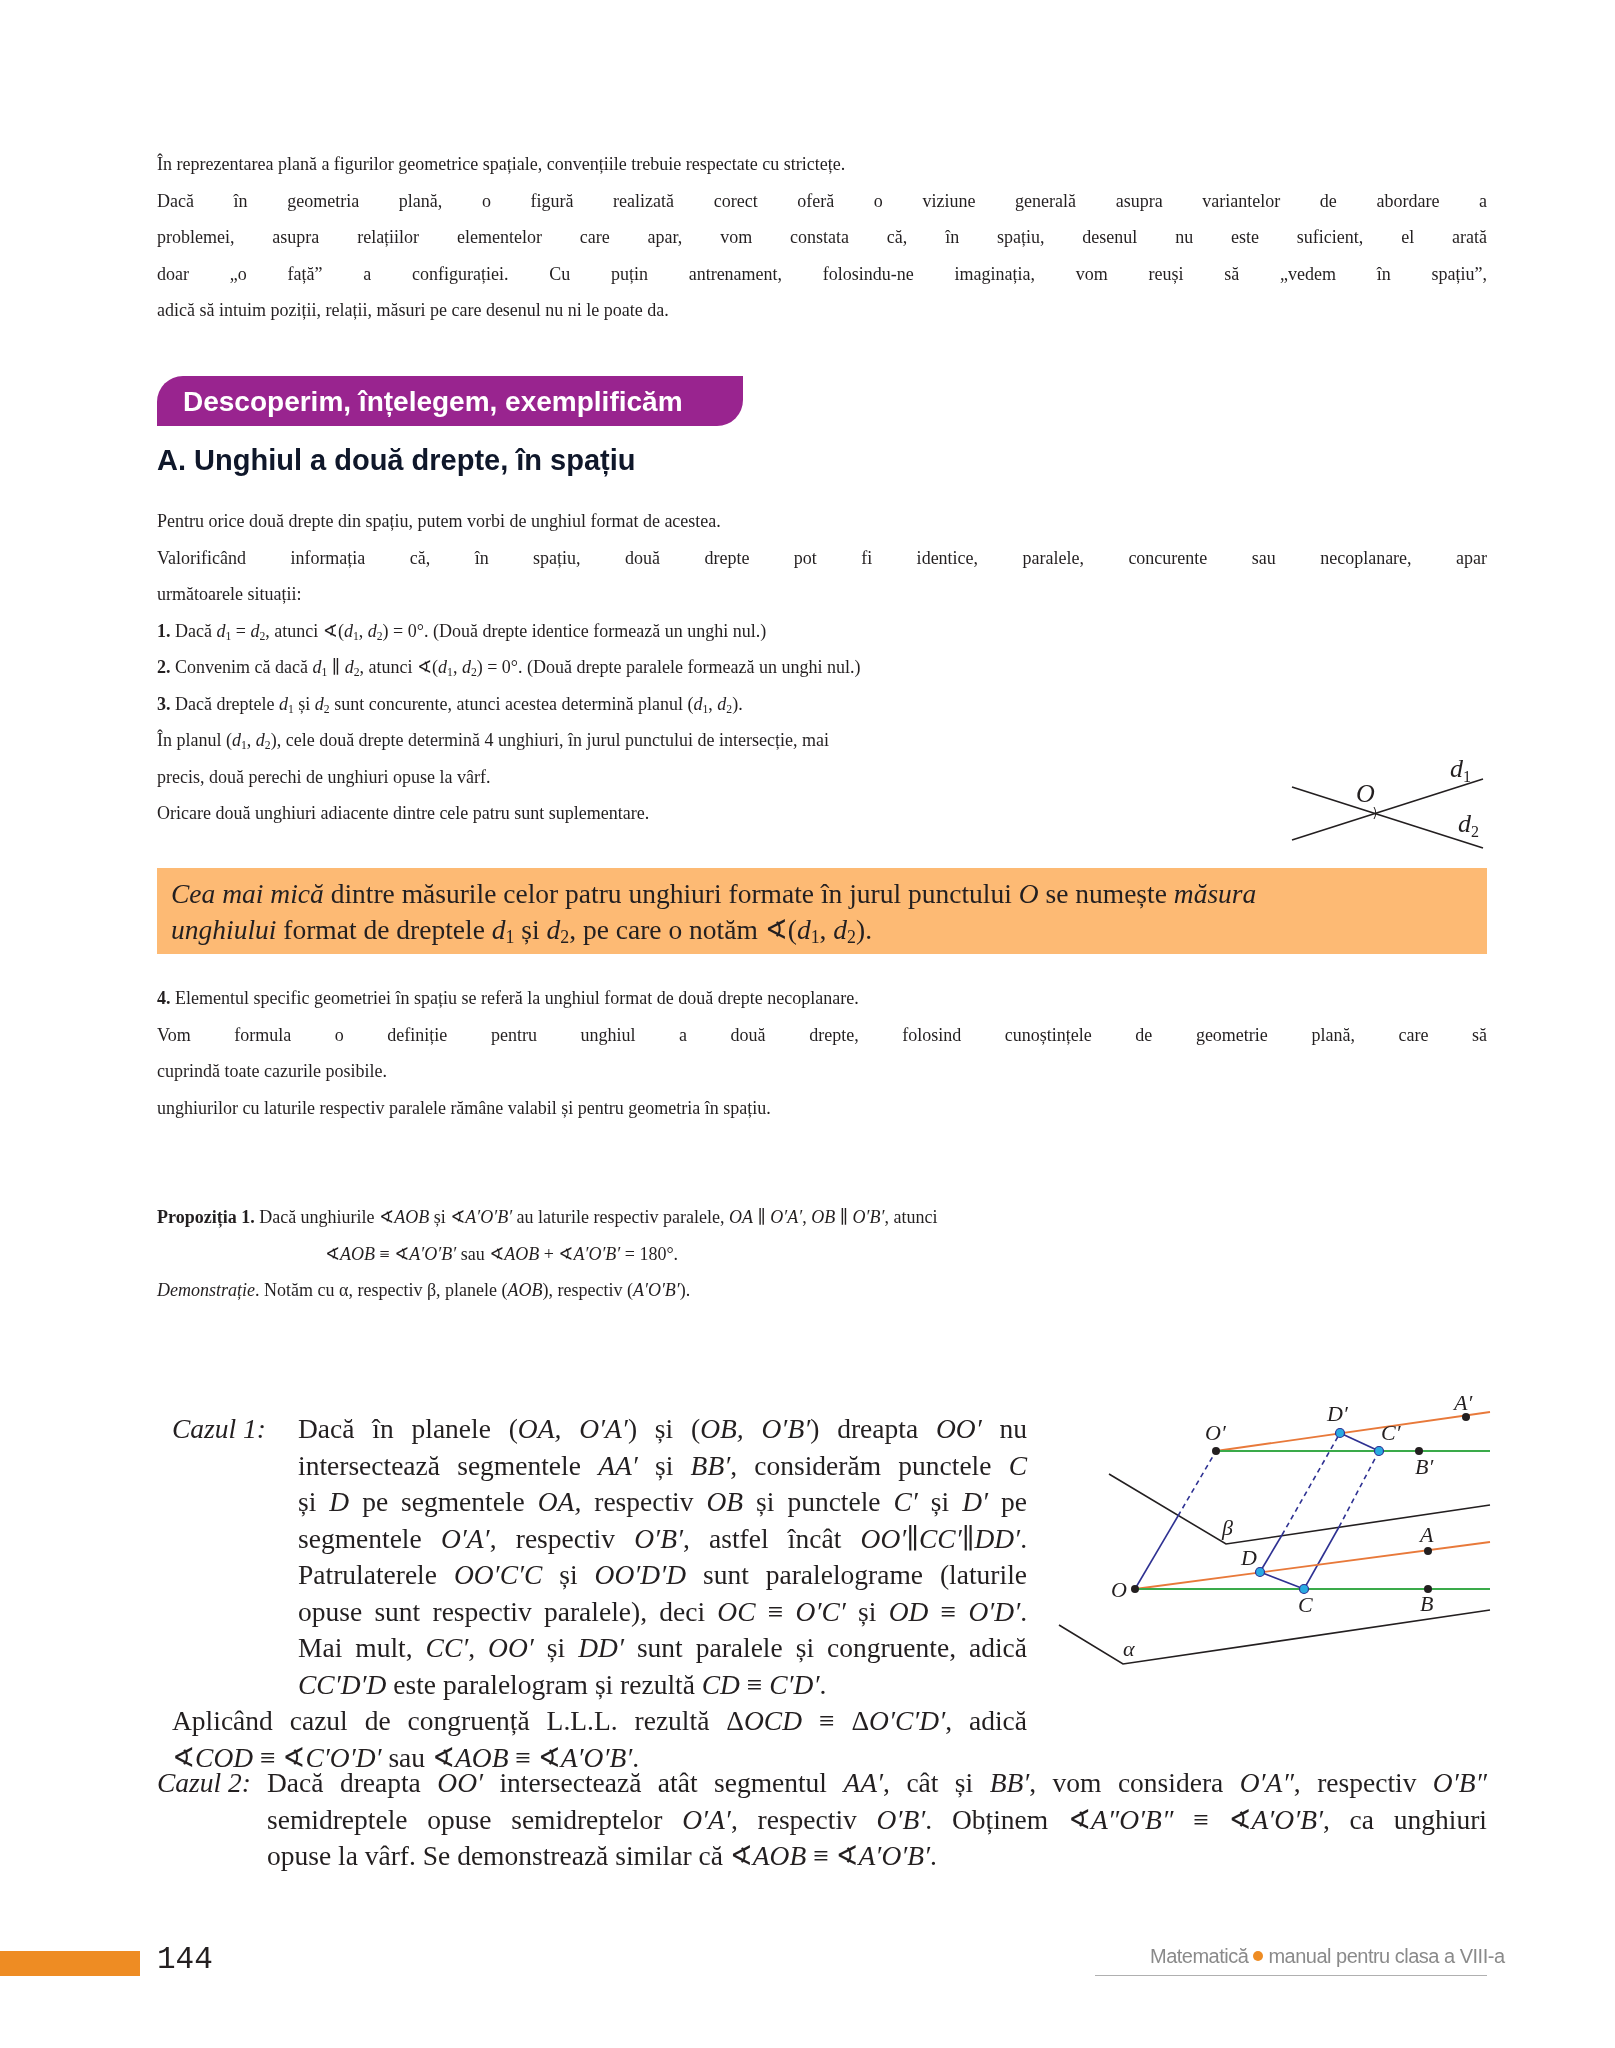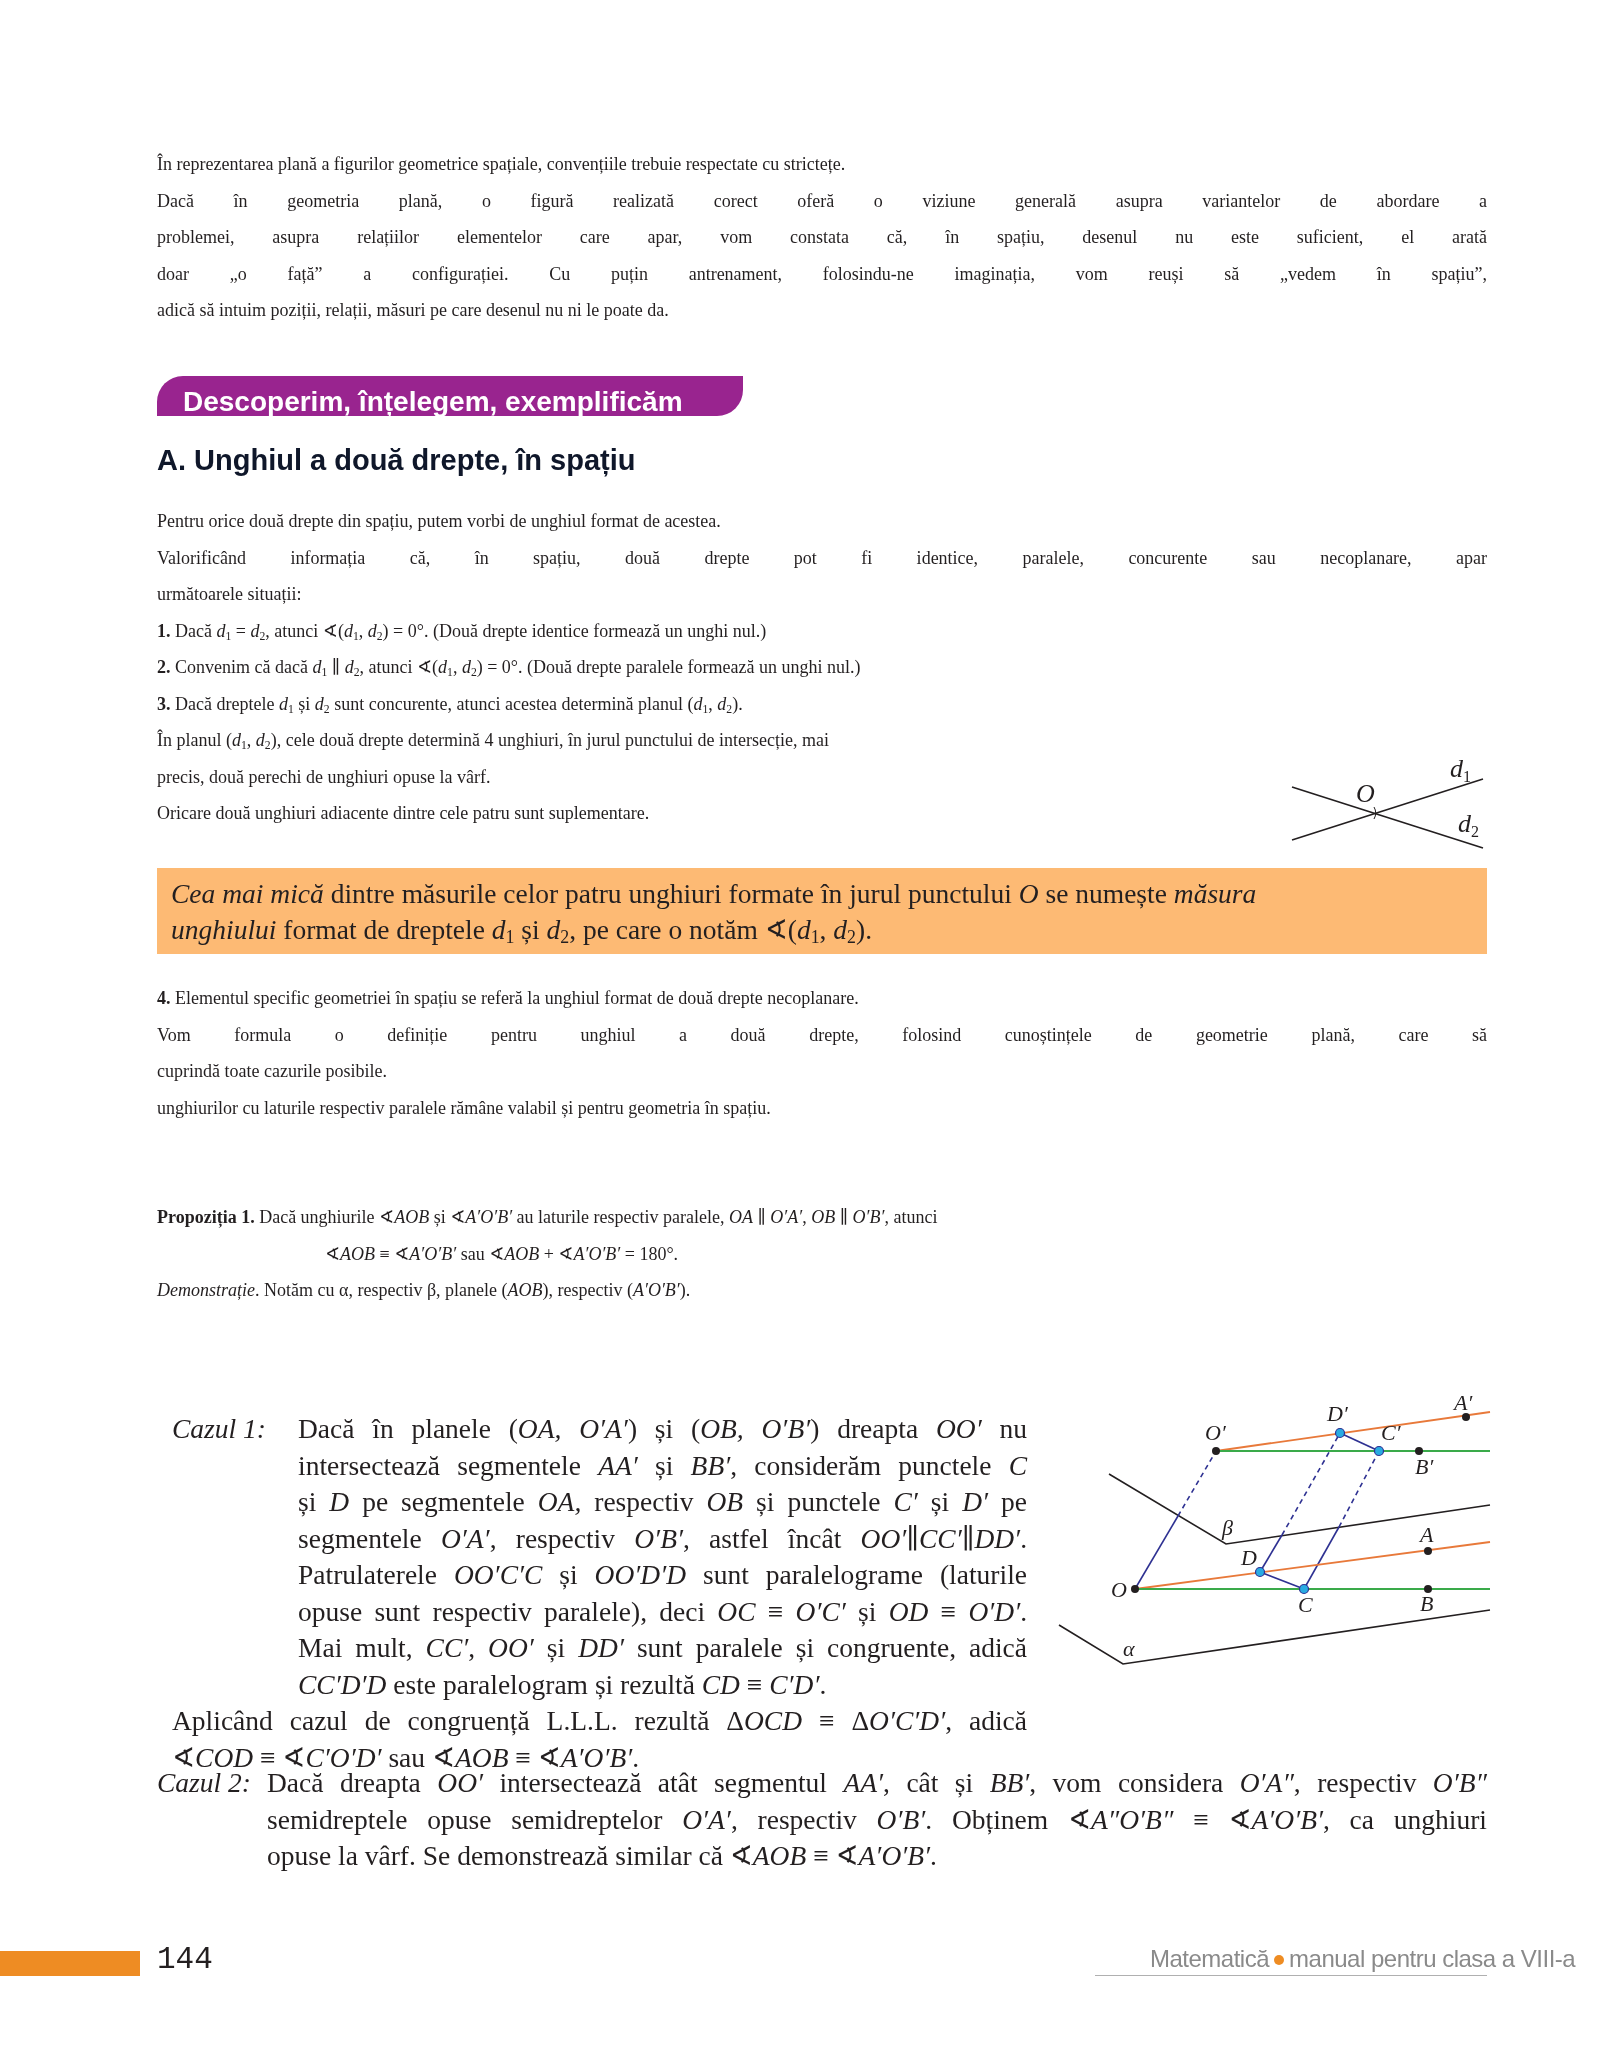--- a/index.html
+++ b/index.html
@@ -4,32 +4,32 @@
 <style>
   html, body { margin: 0; padding: 0; background: #ffffff; }
   body { width: 1615px; height: 2048px; position: relative; overflow: hidden;
          font-family: "Liberation Serif", "DejaVu Serif", serif; color: #231f20; }
   .p { position: absolute; left: 157px; width: 1330px; font-size: 18px; line-height: 36.5px; margin: 0; }
   .line { display: block; white-space: nowrap; }
   .jline { display: block; text-align: justify; text-align-last: justify; }
   i, .it { font-style: italic; }
   b { font-weight: bold; }
   sub { font-size: 65%; vertical-align: -0.25em; line-height: 0; }
-  .banner { position: absolute; left: 157px; top: 376px; width: 586px; height: 40px;
+  .banner { position: absolute; left: 157px; top: 376px; width: 586px; height: 50px;
             background: #99248f; color: #fff; border-radius: 26px 0 26px 0;
             font-family: "Liberation Sans", "DejaVu Sans", sans-serif; font-weight: bold;
             font-size: 28px; line-height: 52px; padding-left: 26px; box-sizing: border-box; }
   .sec-title { position: absolute; left: 157px; top: 440px; font-family: Liberation Sans, sans-serif;
                font-weight: bold; font-size: 29px; line-height: 40px; color: #0f172a; }
   .defbox { position: absolute; left: 157px; top: 868px; width: 1330px; height: 86px;
             background: #fdba74; box-sizing: border-box; padding: 8px 14px; font-size: 27.5px; line-height: 36px; }
   .footer-bar { position: absolute; left: 0; top: 1951px; width: 140px; height: 25px; background: #ee8c23; }
   .page-num { position: absolute; left: 157px; top: 1940px; font-size: 31px; line-height: 40px; font-family: Liberation Mono, monospace; }
   .footer-title { position: absolute; left: 1150px; top: 1945px; font-family: "Liberation Sans", "DejaVu Sans", sans-serif;
-                  font-size: 24px; color: #8a8a8a; letter-spacing: -0.5px; }
+                  font-size: 20px; color: #8a8a8a; letter-spacing: -0.5px; }
   .footer-dot { display: inline-block; width: 10px; height: 10px; border-radius: 50%; background: #ee8c23; margin: 0 5px; vertical-align: 2px; }
   .footer-line { position: absolute; left: 1095px; top: 1975px; width: 392px; height: 1px; background: #b0b0b0; }
   svg text { font-family: "Liberation Serif", "DejaVu Serif", serif; font-style: italic; fill: #231f20; }
   .indent { padding-left: 126px; }
   .lbl { position: absolute; left: 0; font-style: italic; }
   .cz1 { position: absolute; left: 172px; top: 1411px; width: 855px; font-size: 27.5px; line-height: 36.5px; }
   .cz2 { position: absolute; left: 157px; top: 1765px; width: 1330px; font-size: 27.5px; line-height: 36.5px; }
 </style>
 </head>
 <body>

